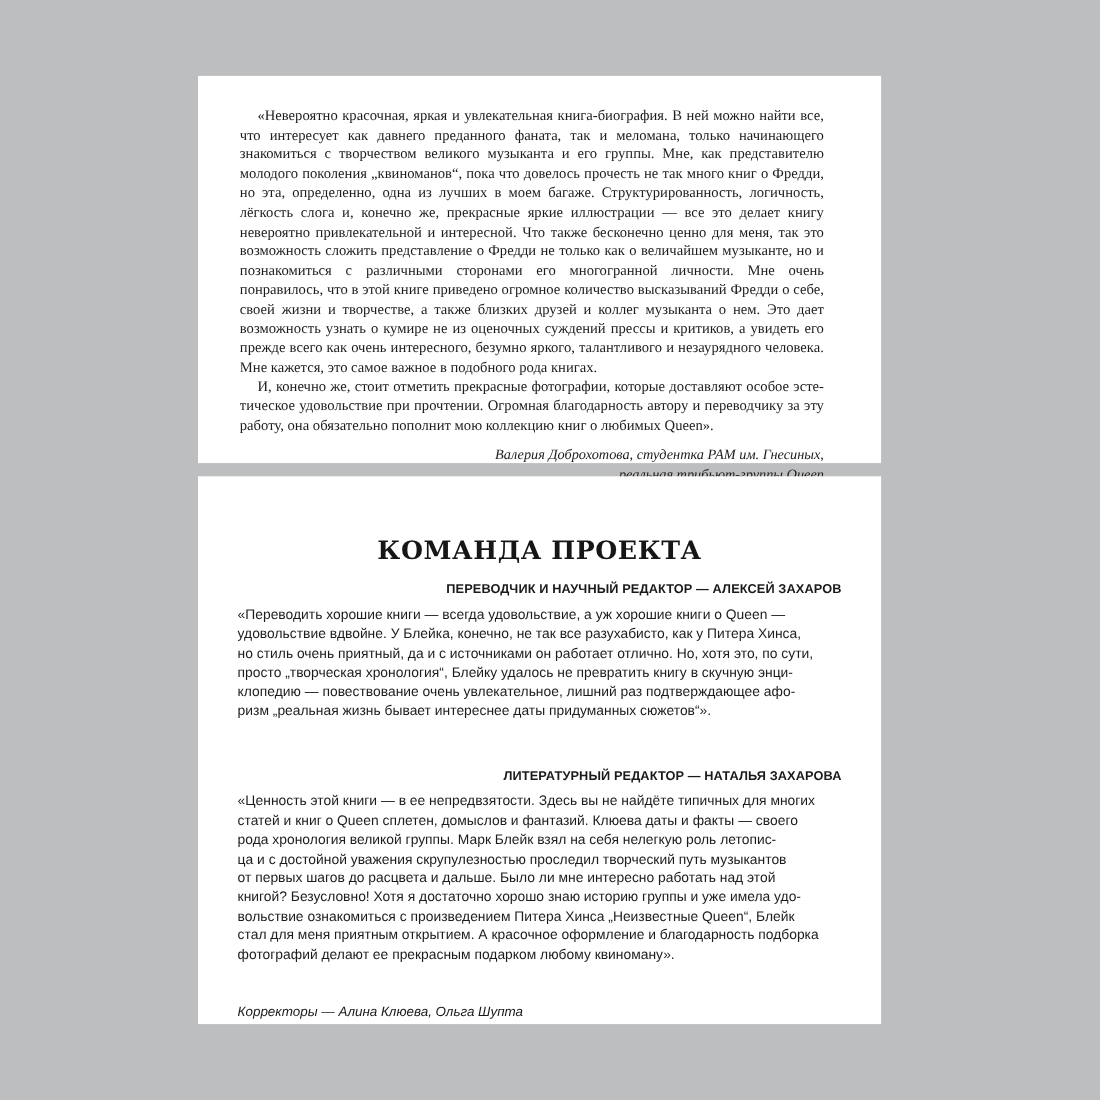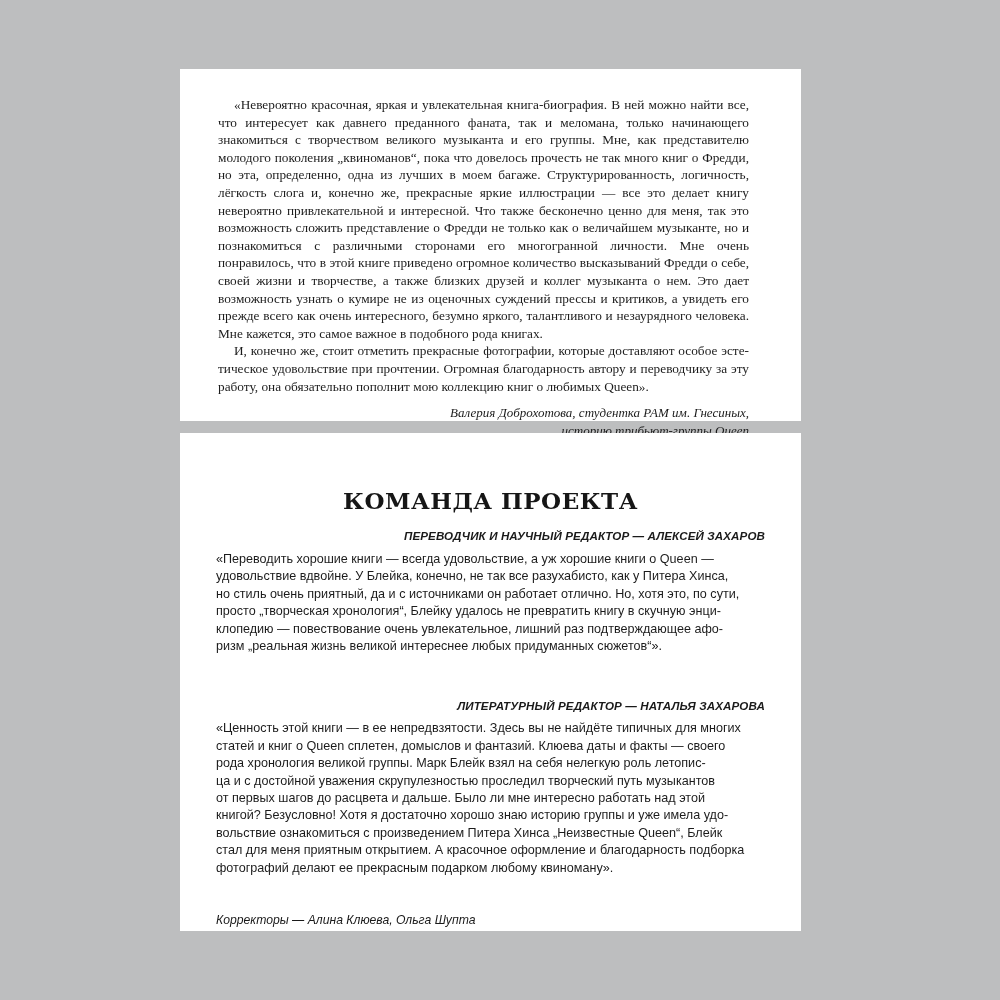--- a/index.html
+++ b/index.html
@@ -27,21 +27,21 @@
   }
   .signature div { display:block;text-align:right; }
 
   .team-title {
     font-family:"DejaVu Serif", "Liberation Serif", serif;
     font-weight:bold; font-size:23px; letter-spacing:0.5px; text-align:center;
     color:#161616; margin:0;
   }
   .role-heading {
     font-family:"Liberation Sans", "DejaVu Sans", sans-serif;
-    font-weight:bold; font-style:italic; font-size:11.6px; color:#1a1a1a;
+    font-weight:bold; font-size:11.6px; color:#1a1a1a;
     text-align:right; margin:0; letter-spacing:0.1px;
   }
   .sans-body {
     font-family:"Liberation Sans", "DejaVu Sans", sans-serif;
     font-size:12.6px; line-height:17.4px; color:#1c1c1c;
     text-align:left; margin:0;
   }
   .sans-body span { display:block; }
   .correctors {
     font-family:"Liberation Sans", "DejaVu Sans", sans-serif;
@@ -51,37 +51,37 @@
 </head>
 <body>
 
 <div class="card" id="card-review">
   <div class="serif-body">
     <p>«Невероятно красочная, яркая и увлекательная книга-биография. В ней можно найти все, что интересует как давнего преданного фаната, так и меломана, только начинающего знакомиться с творчеством великого музыканта и его группы. Мне, как представителю молодого поколения „квиноманов“, пока что довелось прочесть не так много книг о Фредди, но эта, определенно, од­на из лучших в моем багаже. Структурированность, логичность, лёгкость слога и, конечно же, прекрасные яркие иллюстрации — все это делает книгу невероятно привлекательной и инте­ресной. Что также бесконечно ценно для меня, так это возможность сложить представление о Фредди не только как о величайшем музыканте, но и познакомиться с различными сторонами его многогранной личности. Мне очень понравилось, что в этой книге приведено огромное количество высказываний Фредди о себе, своей жизни и творчестве, а также близких друзей и коллег музыканта о нем. Это дает возможность узнать о кумире не из оценочных суждений прессы и критиков, а увидеть его прежде всего как очень интересного, безумно яркого, талант­ливого и незаурядного человека. Мне кажется, это самое важное в подобного рода книгах.</p>
     <p>И, конечно же, стоит отметить прекрасные фотографии, которые доставляют особое эсте­тическое удовольствие при прочтении. Огромная благодарность автору и переводчику за эту работу, она обязательно пополнит мою коллекцию книг о любимых Queen».</p>
   </div>
   <div class="signature">
     <div>Валерия Доброхотова, студентка РАМ им. Гнесиных,</div>
-    <div>историю трибьют-группы Queen</div>
+    <div>реальная трибьют-группы Queen</div>
   </div>
 </div>
 
 <div class="card" id="card-team">
   <h1 class="team-title">КОМАНДА ПРОЕКТА</h1>
 
   <div style="height:15px"></div>
   <h2 class="role-heading">ПЕРЕВОДЧИК И НАУЧНЫЙ РЕДАКТОР — АЛЕКСЕЙ ЗАХАРОВ</h2>
   <div style="height:9px"></div>
   <div class="sans-body">
     <span>«Переводить хорошие книги — всегда удовольствие, а уж хорошие книги о Queen —</span>
     <span>удовольствие вдвойне. У Блейка, конечно, не так все разухабисто, как у Питера Хинса,</span>
     <span>но стиль очень приятный, да и с источниками он работает отлично. Но, хотя это, по сути,</span>
     <span>просто „творческая хронология“, Блейку удалось не превратить книгу в скучную энци-</span>
     <span>клопедию — повествование очень увлекательное, лишний раз подтверждающее афо-</span>
-    <span>ризм „реальная жизнь великой интереснее любых придуманных сюжетов“».</span>
+    <span>ризм „реальная жизнь бывает интереснее даты придуманных сюжетов“».</span>
   </div>
 
   <div style="height:44px"></div>
   <h2 class="role-heading">ЛИТЕРАТУРНЫЙ РЕДАКТОР — НАТАЛЬЯ ЗАХАРОВА</h2>
   <div style="height:8px"></div>
   <div class="sans-body">
     <span>«Ценность этой книги — в ее непредвзятости. Здесь вы не найдёте типичных для многих</span>
     <span>статей и книг о Queen сплетен, домыслов и фантазий. Клюева даты и факты — своего</span>
     <span>рода хронология великой группы. Марк Блейк взял на себя нелегкую роль летопис-</span>
     <span>ца и с достойной уважения скрупулезностью проследил творческий путь музыкантов</span>

